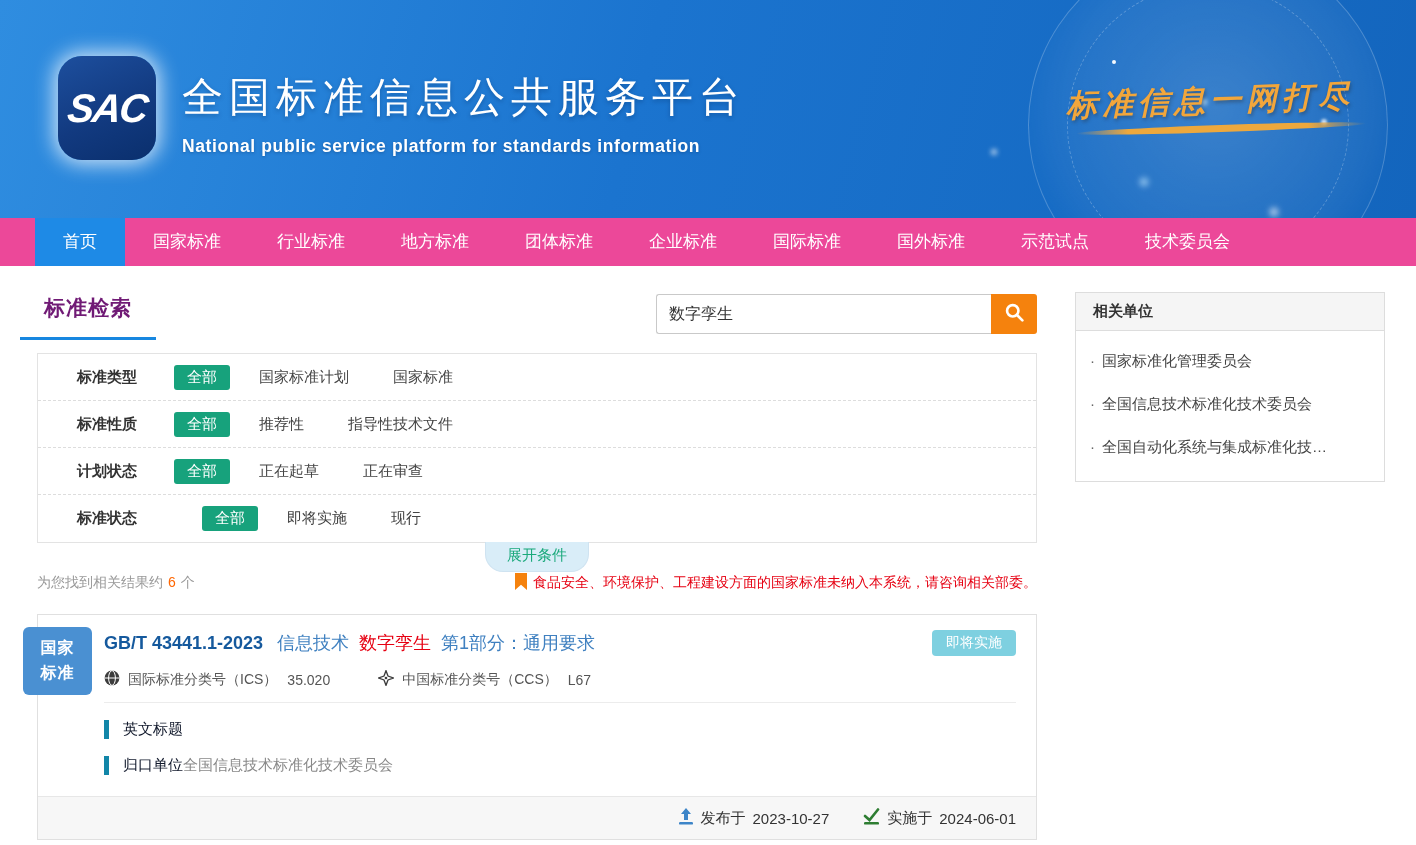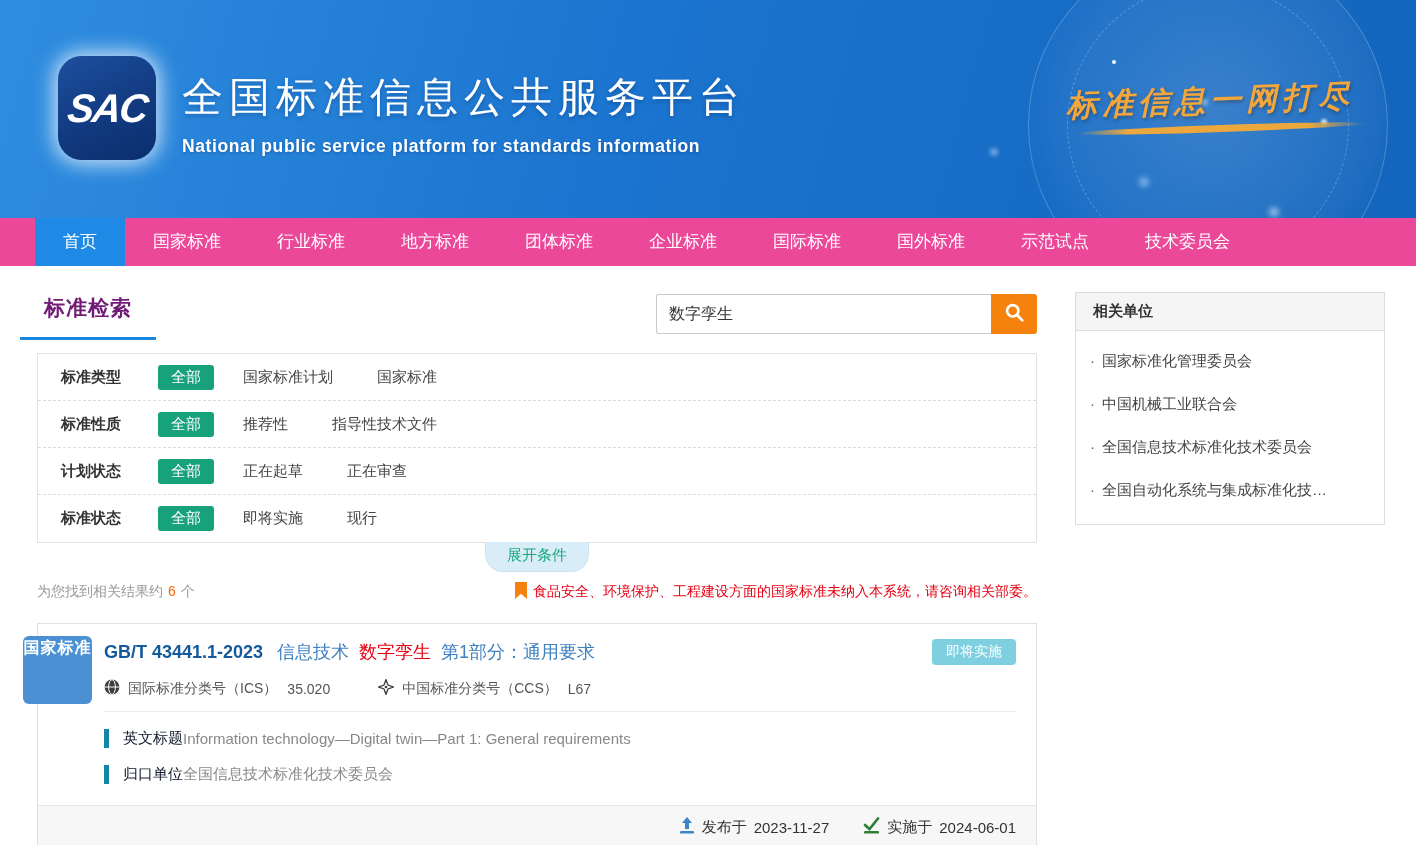--- a/index.html
+++ b/index.html
@@ -88,46 +88,46 @@
     width:46px; height:40px; background:#f5820d; border:none; cursor:pointer;
     border-radius:0 3px 3px 0; display:flex; align-items:center; justify-content:center;
   }
   
   .inner { margin-left:17px; }
   .filter-box { margin-top:13px; border:1px solid #e3e3e3; background:#fff; }
   .filter-row {
     display:flex; align-items:center; height:47px; padding-left:23px;
     border-bottom:1px dashed #ddd;
   }
-  .filter-row:last-child { border-bottom:none; }
-  .filter-label { width:97px; font-size:15px; font-weight:bold; color:#333; }
+  .filter-row:last-child { border-bottom:none;gap:28px; }
+  .filter-label { width:97px; font-size:15px; font-weight:bold; color:#333;margin-left:16px; }
   .filter-options { display:flex; align-items:center; }
   .chip {
     background:#17a27c; color:#fff; font-size:15px; padding:3px 13px;
     border-radius:3px; cursor:pointer; margin-right:29px;
   }
   .option { color:#444; font-size:15px; cursor:pointer; margin-right:44px; }
   .expand-pill {
     width:104px; margin:0 auto; text-align:center; position:relative; top:-1px;
     background:#d9edf8; border:1px solid #cfe3f1; border-top:none;
     color:#1aa97b; font-size:15px; padding:4px 0 6px;
     border-radius:0 0 18px 18px; cursor:pointer;
   }
   
-  .info-row { display:flex; justify-content:space-between; align-items:center; margin-top:9px; }
+  .info-row { display:flex; justify-content:space-between; align-items:center; }
   .result-count { color:#999; font-size:14px; }
   .result-count .num { color:#ff6600; margin:0 5px; }
   .notice { display:flex; align-items:center; color:#e60012; font-size:14px; }
   .notice svg { margin-right:6px; }
   
   .card { position:relative; margin-top:21px; border:1px solid #e0e0e0; }
   .badge {
     position:absolute; left:-15px; top:12px; width:69px; height:68px;
     background:#4a90d2; border-radius:6px; color:#fff; font-weight:bold;
-    font-size:16px; text-align:center; display:flex; 
+    font-size:16px; text-align:center; display:flex; flex-direction:column;
     justify-content:center; line-height:1.55; letter-spacing:1px; cursor:pointer;
   }
   .card-body { padding:15px 20px 4px 66px; }
   .title-row { display:flex; align-items:center; }
   .std-code { font-size:18px; font-weight:bold; color:#15599d; margin-right:14px; cursor:pointer; }
   .t-blue { color:#3f80c0; font-size:18px; margin-right:10px; cursor:pointer; }
   .t-red  { color:#e60012; font-size:18px; margin-right:10px; cursor:pointer; }
   .status-badge {
     margin-left:auto; background:#7ed0e0; color:#fff; font-size:14px;
     padding:4px 14px; border-radius:4px;
@@ -296,38 +296,37 @@
                   </svg>
               </span>
               <span>中国标准分类号（CCS）</span>
               <span class="meta-value">L67</span>
             </div>
           </div>
           <div class="card-divider"></div>
           <div class="field">
             <span class="field-bar"></span>
             <span class="field-label">英文标题</span>
-            <span class="field-value">Information technology—Digital twin—Part 1: General requirements</span>
           </div>
           <div class="field">
             <span class="field-bar"></span>
             <span class="field-label">归口单位</span>
             <span class="field-value">全国信息技术标准化技术委员会</span>
           </div>
         </div>
         <div class="card-footer">
           <div class="date-group">
             <span>
               <svg width="16" height="17" viewBox="0 0 16 17">
                   <path d="M8 0 L13 6 L10 6 L10 12 L6 12 L6 6 L3 6 Z" fill="#3d85c8"></path>
                   <rect x="1" y="14" width="14" height="2.6" rx="1.2" fill="#3d85c8"></rect>
                 </svg>
             </span>
             <span>发布于</span>
-            <span>2023-11-27</span>
+            <span>2023-10-27</span>
           </div>
           <div class="date-group">
             <span>
               <svg width="17" height="17" viewBox="0 0 17 17">
                   <path d="M2 8 L6.5 12 L15 1.5" fill="none" stroke="#2e7d32" stroke-width="2.6" stroke-linecap="round"></path>
                   <rect x="1" y="14" width="15" height="2.6" rx="1.2" fill="#2e7d32"></rect>
                 </svg>
             </span>
             <span>实施于</span>
             <span>2024-06-01</span>
@@ -335,19 +334,18 @@
         </div>
       </div>
 
     </div>
   </div>
 
   <div class="sidebar">
     <div class="sidebar-header">相关单位</div>
     <div class="sidebar-list">
       <div class="sidebar-item">国家标准化管理委员会</div>
-      <div class="sidebar-item">中国机械工业联合会</div>
       <div class="sidebar-item">全国信息技术标准化技术委员会</div>
       <div class="sidebar-item">全国自动化系统与集成标准化技…</div>
     </div>
   </div>
 
 </div>
 
 </body></html>

